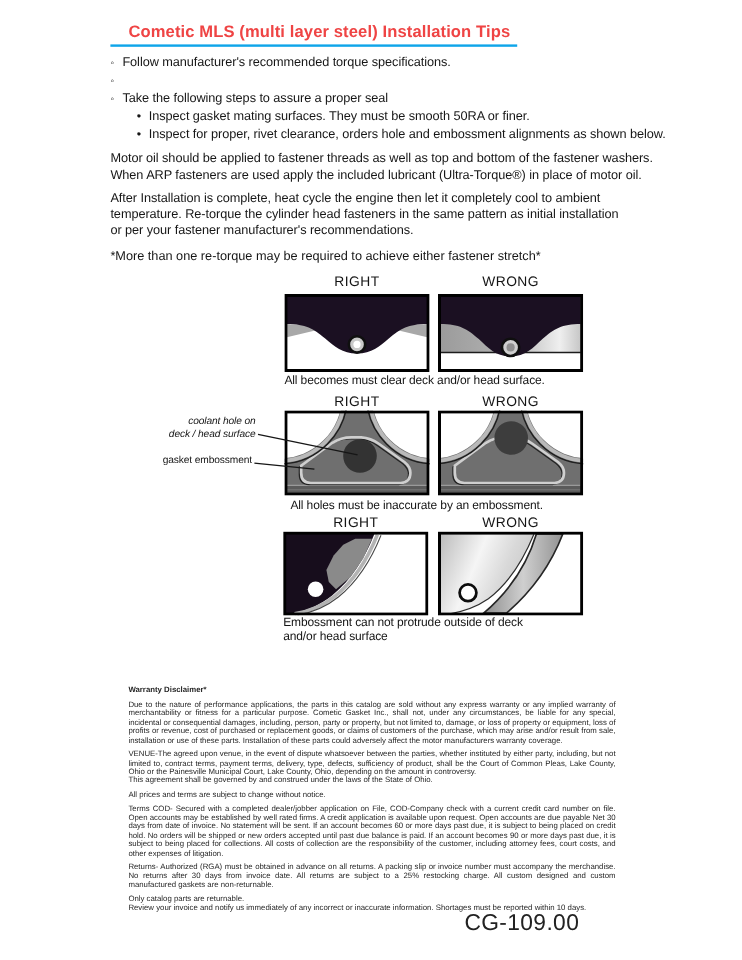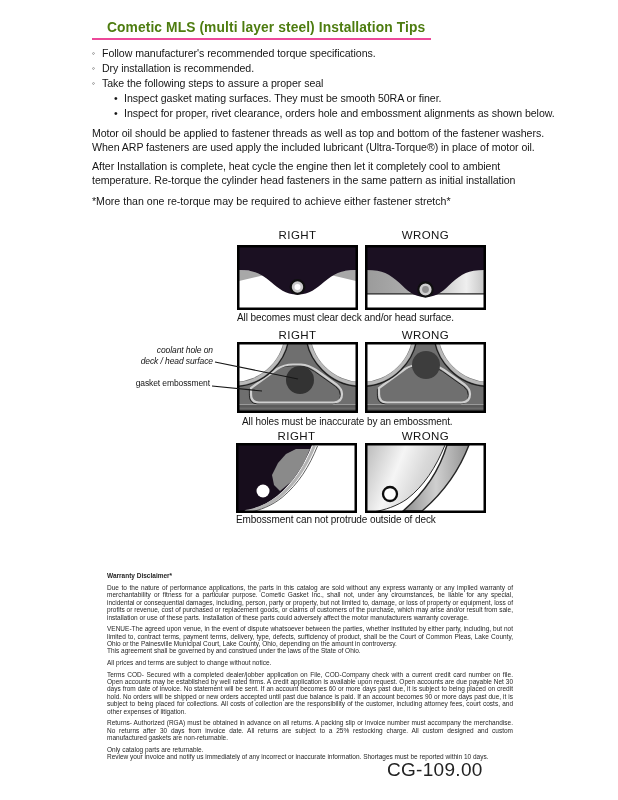--- a/index.html
+++ b/index.html
@@ -7,21 +7,21 @@
     width:618px; height:800px; position:relative; overflow:hidden;
     background:#ffffff; color:#1a1a1a;
     font-family:"Liberation Sans", sans-serif;
     -webkit-font-smoothing:antialiased;
   }
 
   
   #main { position:absolute; left:92px; top:18px; width:434px; }
   .doc-title {
     display:inline-block; font-size:13.8px; font-weight:bold; letter-spacing:0.1px;
-    color:#4d7c0f; padding:0 6px 3px 15px; border-bottom:2px solid #ec4899; white-space:nowrap;
+    color:#ef4444; padding:0 6px 3px 15px; border-bottom:2px solid #0ea5e9; white-space:nowrap;
   }
   .bullets { margin-top:6px; }
   .bullet { display:flex; font-size:10.6px; line-height:15px; letter-spacing:-0.05px; color:#161616; white-space:nowrap; }
   .bullet .mk { width:10px; flex:none; font-size:8.5px; }
   .bullet.sub { padding-left:22px; }
   .bullet.sub .mk { font-size:10.5px; width:10px; }
   .sec-head { margin-top:7px; font-size:12.2px; font-weight:bold; color:#111; }
   .para { margin-top:6px; }
   .para > div { font-size:10.6px; line-height:13.6px; white-space:nowrap; letter-spacing:-0.05px; color:#161616; }
   .note { margin-top:8px; font-size:10.6px; white-space:nowrap; color:#161616; }
@@ -47,21 +47,20 @@
 <div id="main">
   <div class="doc-title">Cometic MLS (multi layer steel) Installation Tips</div>
 
   <div class="bullets">
     <div class="bullet">
       <span class="mk">◦</span>
       <span>Follow manufacturer's recommended torque specifications.</span>
     </div>
     <div class="bullet">
       <span class="mk">◦</span>
-      <span>Dry installation is recommended.</span>
     </div>
     <div class="bullet">
       <span class="mk">◦</span>
       <span>Take the following steps to assure a proper seal</span>
     </div>
     <div class="bullet sub">
       <span class="mk">•</span>
       <span>Inspect gasket mating surfaces.  They must be smooth 50RA or finer.</span>
     </div>
     <div class="bullet sub">
@@ -71,20 +70,21 @@
   </div>
 
 
   <div class="para">
     <div>Motor oil should be applied to fastener threads as well as top and bottom of the fastener washers.</div>
     <div>When ARP fasteners are used apply the included lubricant (Ultra-Torque®) in place of motor oil.</div>
   </div>
   <div class="para">
     <div>After Installation is complete, heat cycle the engine then let it completely cool to ambient</div>
     <div>temperature. Re-torque the cylinder head fasteners in the same pattern as initial installation</div>
+    <div>or per your fastener manufacturer's recommendations.</div>
   </div>
   <div class="note">*More than one re-torque may be required to achieve either fastener stretch*</div>
 </div>
 
 <div class="dlabel" style="left:237px; top:229px;">RIGHT</div>
 <div class="dlabel" style="left:365px; top:229px;">WRONG</div>
 
 <svg class="dbox" style="left:237px; top:245px;" width="121" height="65" viewBox="0 0 121 65">
   <rect x="0" y="0" width="121" height="65" fill="#ffffff"></rect>
   <polygon points="2,25 38,27.5 2,36" fill="#a8a8a8"></polygon>
@@ -197,20 +197,21 @@
   <rect x="0" y="0" width="121" height="70" fill="#ffffff"></rect>
   <path d="M2,2 L80,2 C71,24 59,43 42,56 C32,63 20,67 8,69 L2,69 Z" fill="url(#g3)"></path>
   <path d="M80,2 C71,24 59,43 42,56 C32,63 20,67 8,69" stroke="#2e2e2e" stroke-width="1" fill="none"></path>
   <path d="M82,2 L104,2 C94,28 78,50 57,68 L38,68 C59,50 74.5,27 82,2 Z" fill="url(#g4)" stroke="#262626" stroke-width="1.4"></path>
   <circle cx="25" cy="51" r="7" fill="#ffffff" stroke="#0d0d0d" stroke-width="2.3"></circle>
   <rect x="1.25" y="1.25" width="118.5" height="67.5" fill="none" stroke="#000000" stroke-width="2.5"></rect>
 </svg>
 
 <div class="dcap" style="left:236px; top:515px;">
   <div class="ln">Embossment can not protrude outside of deck</div>
+  <div class="ln">and/or head surface</div>
 </div>
 
 <div id="fine">
   <div class="fh">Warranty Disclaimer*</div>
   <div class="fp">Due to the nature of performance applications, the parts in this catalog are sold without any express warranty or any implied warranty of merchantability or fitness for a particular purpose.  Cometic Gasket Inc., shall not, under any circumstances, be liable for any special, incidental or consequential damages, including, person, party or property, but not limited to, damage, or loss of property or equipment, loss of profits or revenue, cost of purchased or replacement goods, or claims of customers of the purchase, which may arise and/or result from sale, installation or use of these parts.  Installation of these parts could adversely affect the motor manufacturers warranty coverage.</div>
   <div class="fp nogap">VENUE-The agreed upon venue, in the event of dispute whatsoever between the parties, whether instituted by either party, including, but not limited to, contract terms, payment terms, delivery, type, defects, sufficiency of product, shall be the Court of Common Pleas, Lake County, Ohio or the Painesville Municipal Court, Lake County, Ohio, depending on the amount in controversy.</div>
   <div class="fp">This agreement shall be governed by and construed under the laws of the State of Ohio.</div>
   <div class="fp">All prices and terms are subject to change without notice.</div>
   <div class="fp">Terms COD- Secured with a completed dealer/jobber application on File, COD-Company check with a current credit card number on file.  Open accounts may be established by well rated firms.  A credit application is available upon request.  Open accounts are due payable Net 30 days from date of invoice.  No statement will be sent.  If an account becomes 60 or more days past due, it is subject to being placed on credit hold.  No orders will be shipped or new orders accepted until past due balance is paid.  If an account becomes 90 or more days past due, it is subject to being placed for collections.  All costs of collection are the responsibility of the customer, including attorney fees, court costs, and other expenses of litigation.</div>
   <div class="fp">Returns- Authorized (RGA) must be obtained in advance on all returns.  A packing slip or invoice number must accompany the merchandise.  No returns after 30 days from invoice date.  All returns are subject to a 25% restocking charge.  All custom designed and custom manufactured gaskets are non-returnable.</div>

